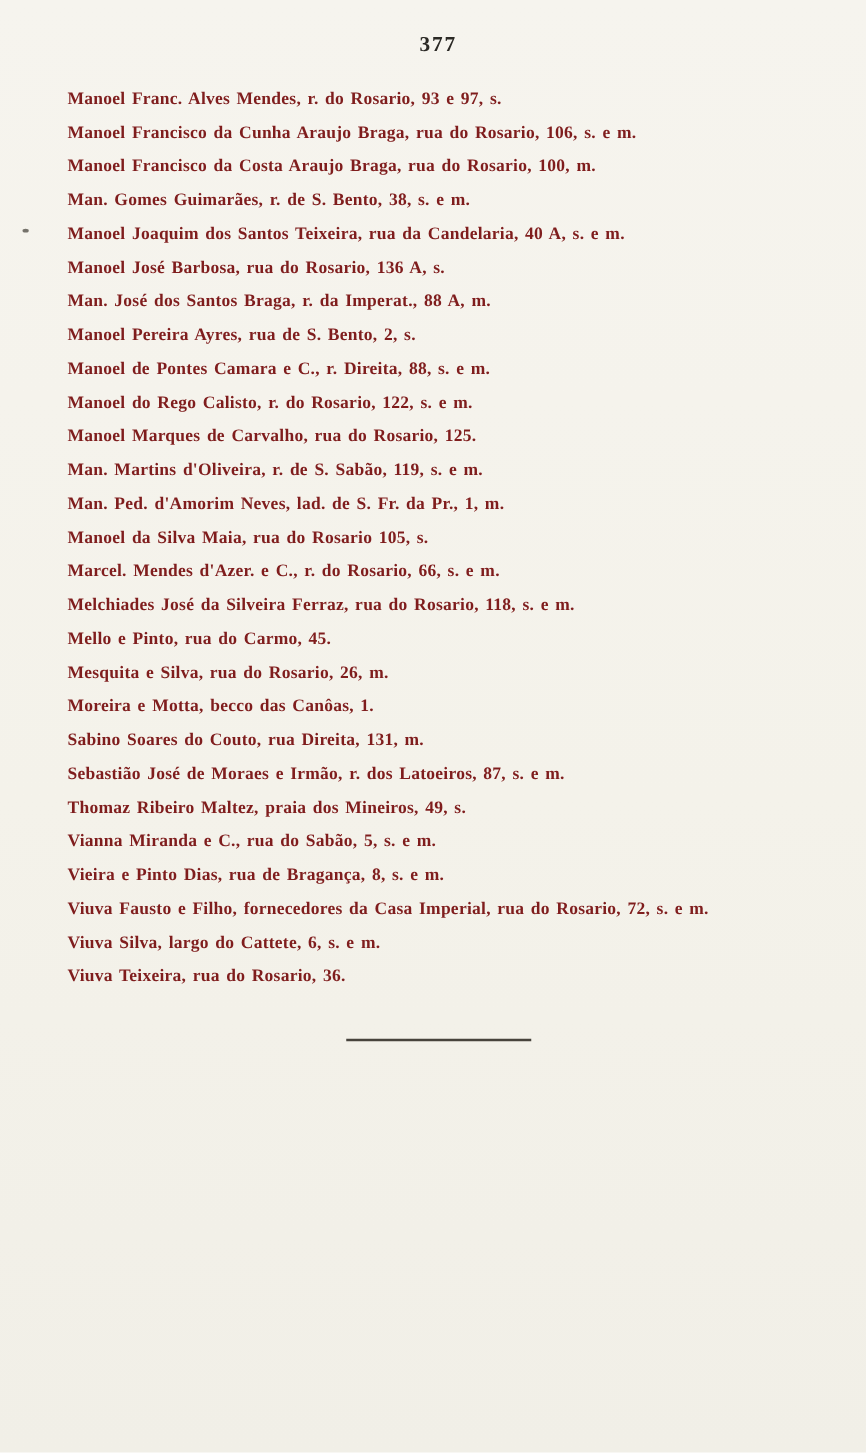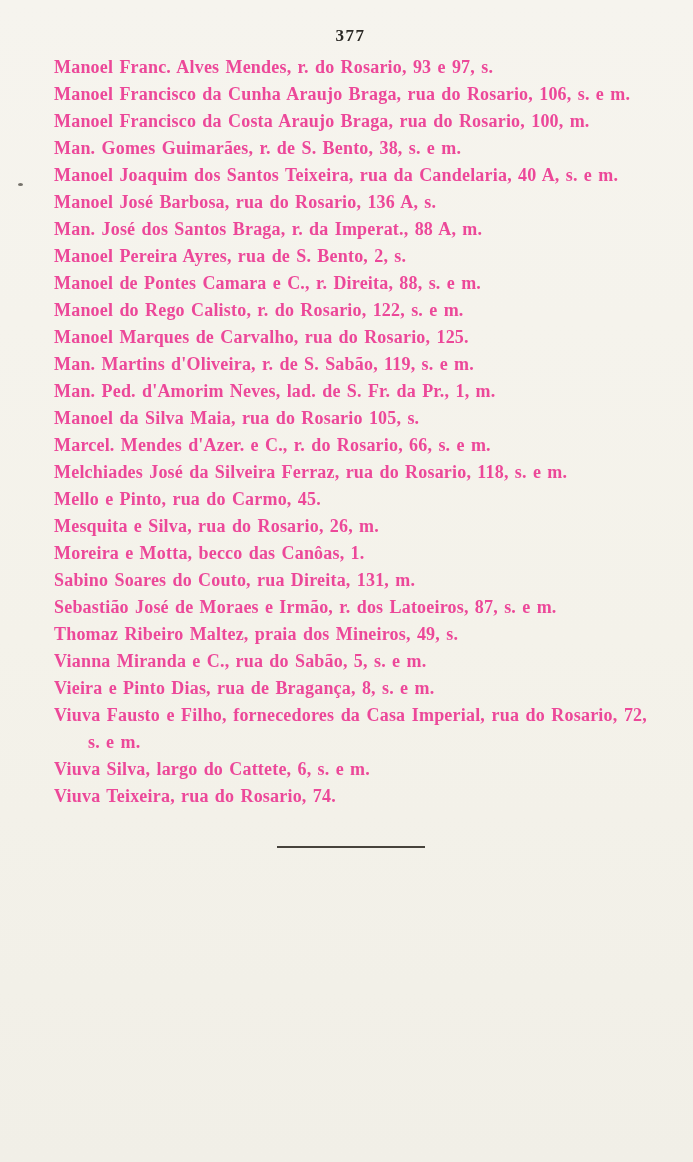--- a/index.html
+++ b/index.html
@@ -18,37 +18,37 @@
     box-sizing: border-box;
     width: 693px;
     height: 1162px;
     padding: 26px 46px 0 54px;
   }
   .page-number {
     text-align: center;
     font-weight: bold;
     font-size: 17px;
     letter-spacing: 1.5px;
-    margin-bottom: 8px;
+    margin-bottom: 20px;
     color: #2b2925;
   }
   .entries {
     width: 100%;
   }
   .entry {
     margin: 0;
-    font-size: 18px;
+    font-size: 14px;
     font-weight: bold;
     line-height: 27px;
     text-align: justify;
     letter-spacing: 0.2px;
     word-spacing: 1.5px;
     padding-left: 34px;
     text-indent: -34px;
-    color: #ec4899;
+    color: #7f1d1d;
   }
   .footer-rule {
     width: 148px;
     height: 2px;
     background: #47433c;
     margin: 36px auto 0 auto;
   }
   .ink-speck {
     position: absolute;
     left: 18px;
@@ -88,17 +88,17 @@
     <p class="entry">Mello e Pinto, rua do Carmo, 45.</p>
     <p class="entry">Mesquita e Silva, rua do Rosario, 26, m.</p>
     <p class="entry">Moreira e Motta, becco das Canôas, 1.</p>
     <p class="entry">Sabino Soares do Couto, rua Direita, 131, m.</p>
     <p class="entry">Sebastião José de Moraes e Irmão, r. dos Latoeiros, 87, s. e m.</p>
     <p class="entry">Thomaz Ribeiro Maltez, praia dos Mineiros, 49, s.</p>
     <p class="entry">Vianna Miranda e C., rua do Sabão, 5, s. e m.</p>
     <p class="entry">Vieira e Pinto Dias, rua de Bragança, 8, s. e m.</p>
     <p class="entry">Viuva Fausto e Filho, fornecedores da Casa Imperial, rua do Rosario, 72, s. e m.</p>
     <p class="entry">Viuva Silva, largo do Cattete, 6, s. e m.</p>
-    <p class="entry">Viuva Teixeira, rua do Rosario, 74.</p>
+    <p class="entry">Viuva Teixeira, rua do Rosario, 36.</p>
   </div>
 
   <div class="footer-rule"></div>
 </div>
 
 </body></html>

